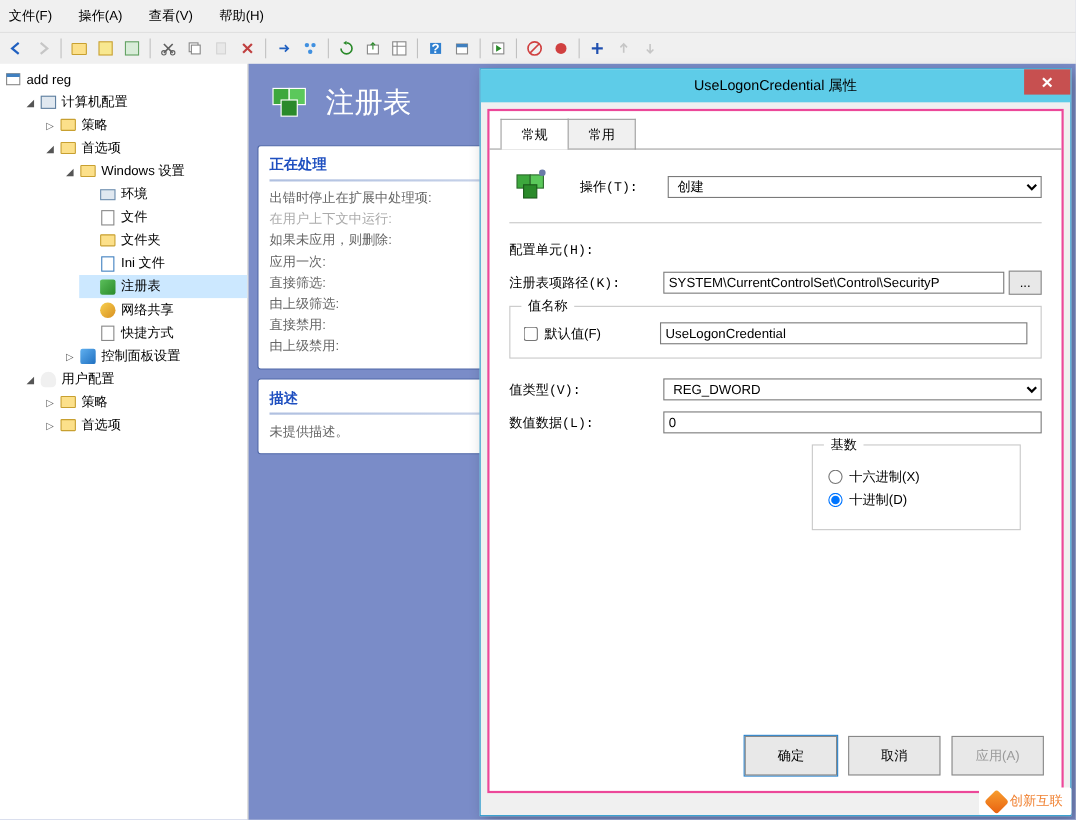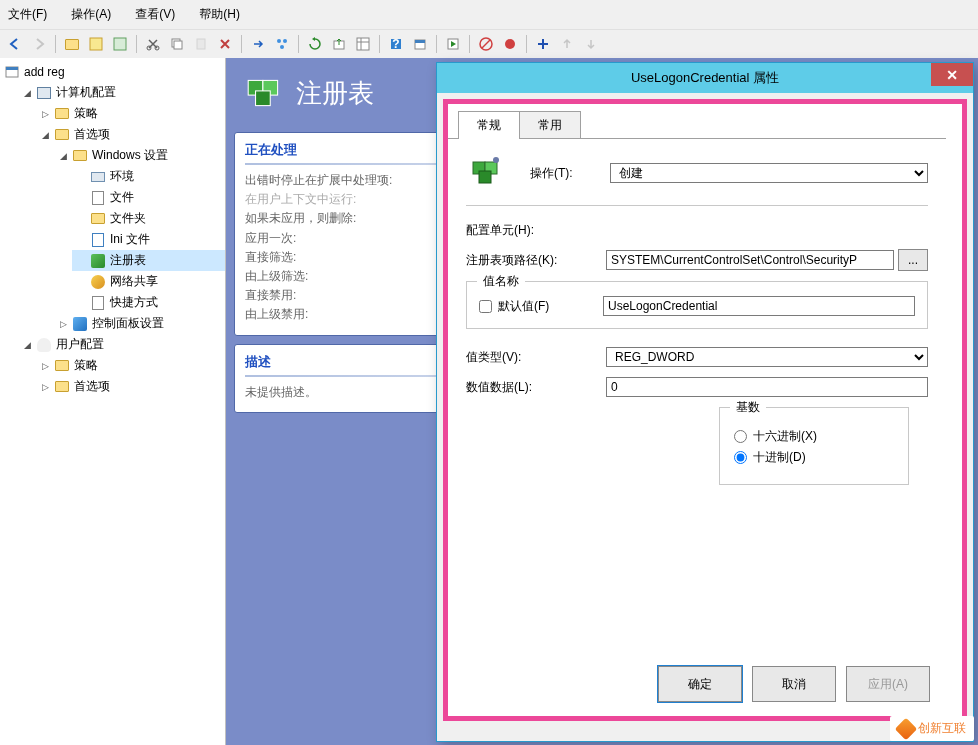--- a/index.html
+++ b/index.html
@@ -38,27 +38,27 @@
 .mp-card-title { color: #2050c0; font-weight: bold; padding: 8px 10px 4px; font-size: 13px; }
 .mp-card-underline { height: 2px; background: linear-gradient(to right, #b0c0e0, transparent); margin: 0 10px 6px; }
 .mp-card-body { padding: 0 10px 10px; color: #666; line-height: 1.6; }
 .mp-card-body .gray { color: #aaa; }
 
 
 .dialog { position: absolute; left: 436px; top: 62px; width: 538px; height: 680px; background: #f0f0f0; border: 1px solid #2899cc; box-shadow: 4px 4px 12px rgba(0,0,0,0.25); }
 .dlg-titlebar { height: 30px; background: #5ecce8; display: flex; align-items: center; justify-content: center; position: relative; }
 .dlg-titlebar span { font-size: 13px; color: #000; text-align: center; }
 .dlg-close { position: absolute; right: 0; top: 0; width: 42px; height: 23px; background: #c75050; color: #fff; display: flex; align-items: center; justify-content: center; font-size: 14px; font-weight: bold; cursor: pointer; }
-.dlg-body { background: #fff; margin: 6px; border: 5px solid #ec4899; height: calc(100% - 56px); padding: 6px 16px 0 0; }
+.dlg-body { background: #fff; margin: 6px; border: 2px solid #ec4899; height: calc(100% - 56px); padding: 6px 0 0 0; }
 .tabs { display: flex; padding-left: 10px; }
 .tab { padding: 5px 18px; border: 1px solid #a0a0a0; border-bottom: none; background: #f0f0f0; margin-right: -1px; cursor: pointer; position: relative; top: 1px; }
 .tab.active { background: #fff; z-index: 2; }
 .tab-content { border-top: 1px solid #a0a0a0; padding: 16px 18px; height: calc(100% - 28px); position: relative; }
 .form-row { display: flex; align-items: center; margin-bottom: 10px; }
-.form-row label { width: 124px; text-align: left; }
+.form-row label { width: 124px; text-align: left; font-family: Liberation Mono, monospace; }
 .form-row label.wide { width: 140px; }
 .form-row select, .form-row input[type=text] { flex: 1; height: 20px; border: 1px solid #7a7a7a; padding: 0 4px; background: #fff; font-size: 12px; }
 .form-row .browse-btn { width: 30px; height: 22px; margin-left: 4px; border: 1px solid #888; background: #e8e8e8; cursor: pointer; display:flex;align-items:center;justify-content:center;}
 .big-reg-icon { width: 36px; height: 36px; margin-right: 24px; margin-left: 4px; }
 .divider { border-top: 1px solid #c8c8c8; margin: 14px 0 16px; }
 .fieldset { border: 1px solid #c8c8c8; padding: 14px 12px 12px; margin: 10px 0 18px; position: relative; }
 .fieldset .legend { position: absolute; top: -9px; left: 10px; background: #fff; padding: 0 6px; }
 .fieldset-radix { width: 190px; margin-left: auto; margin-right: 19px; padding: 16px 14px 14px; }
 .radio-row { display:flex; align-items:center; margin: 4px 0; gap: 6px;}
 .checkbox-row { display:flex; align-items:center; gap: 6px; width: 124px; }

